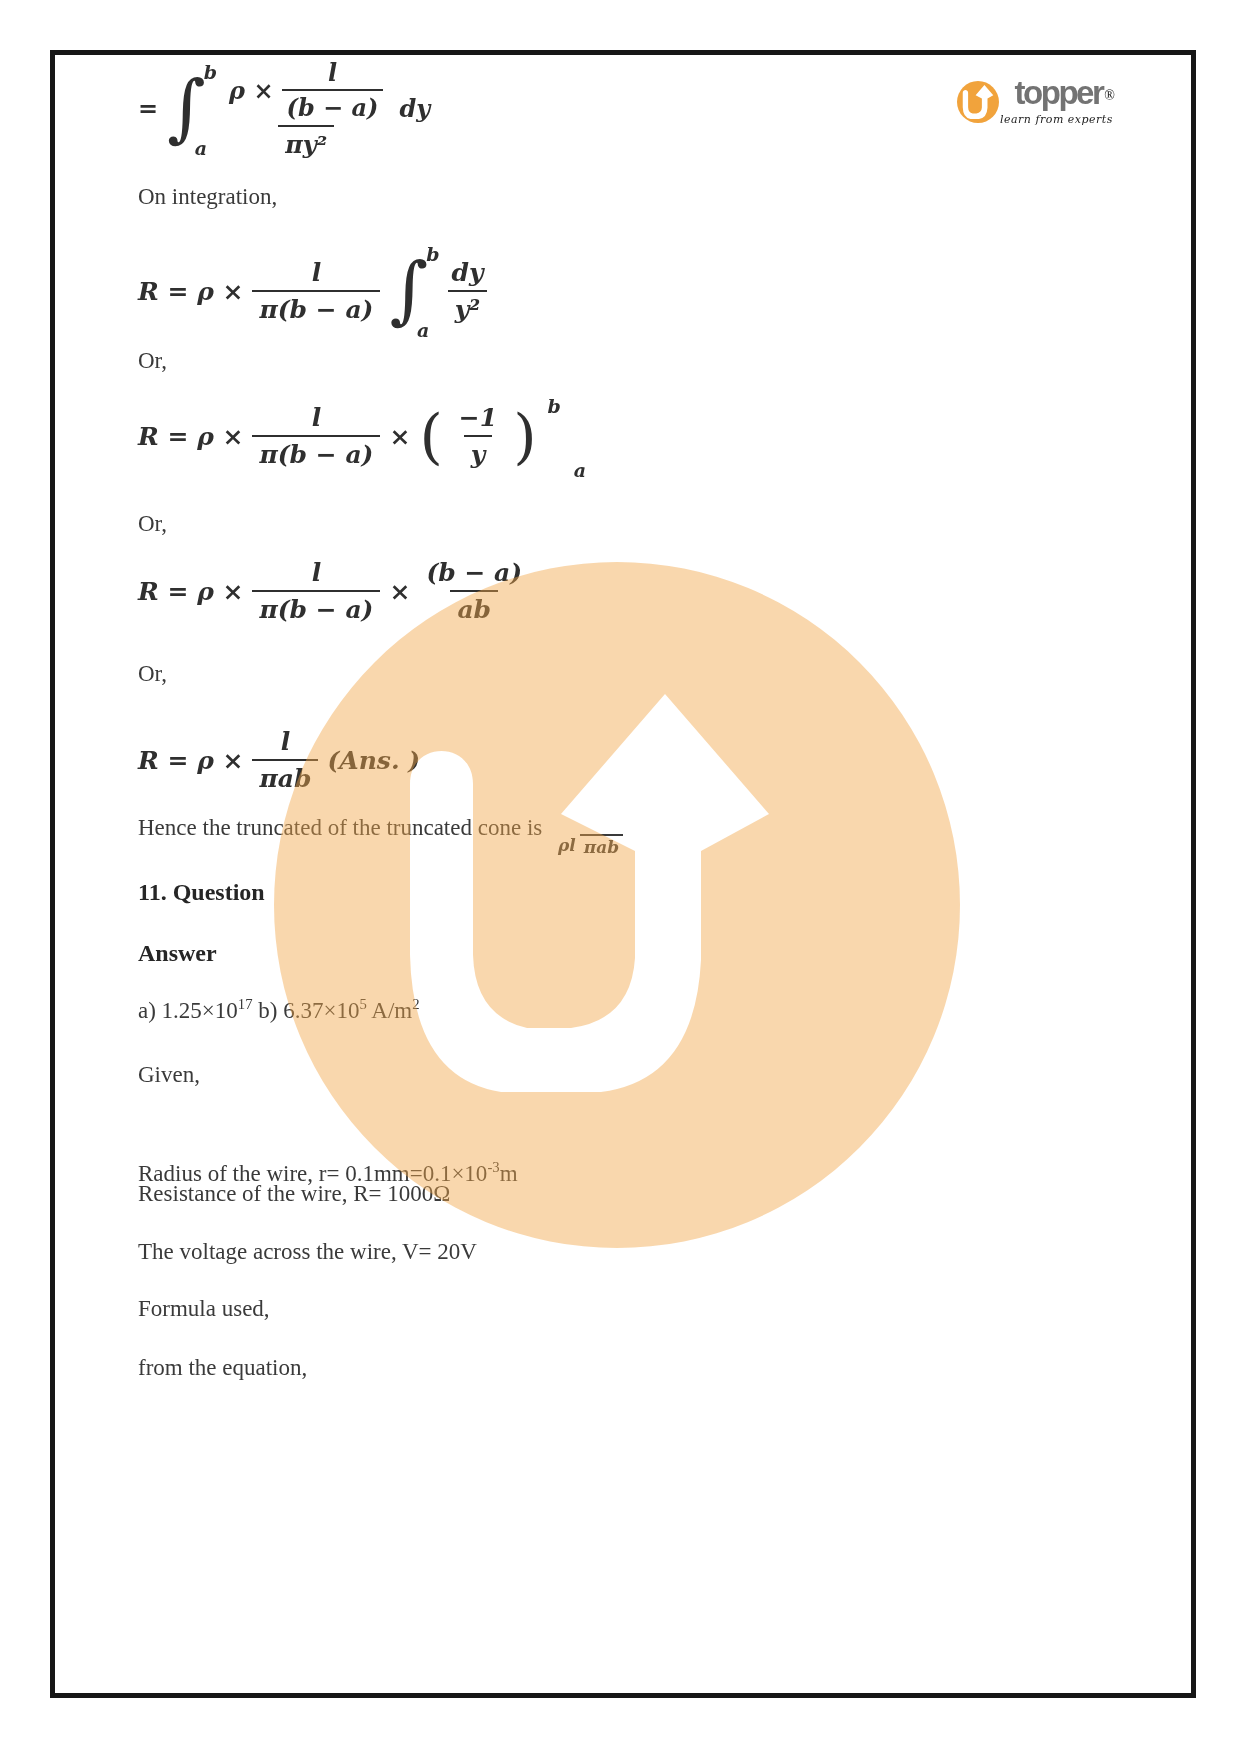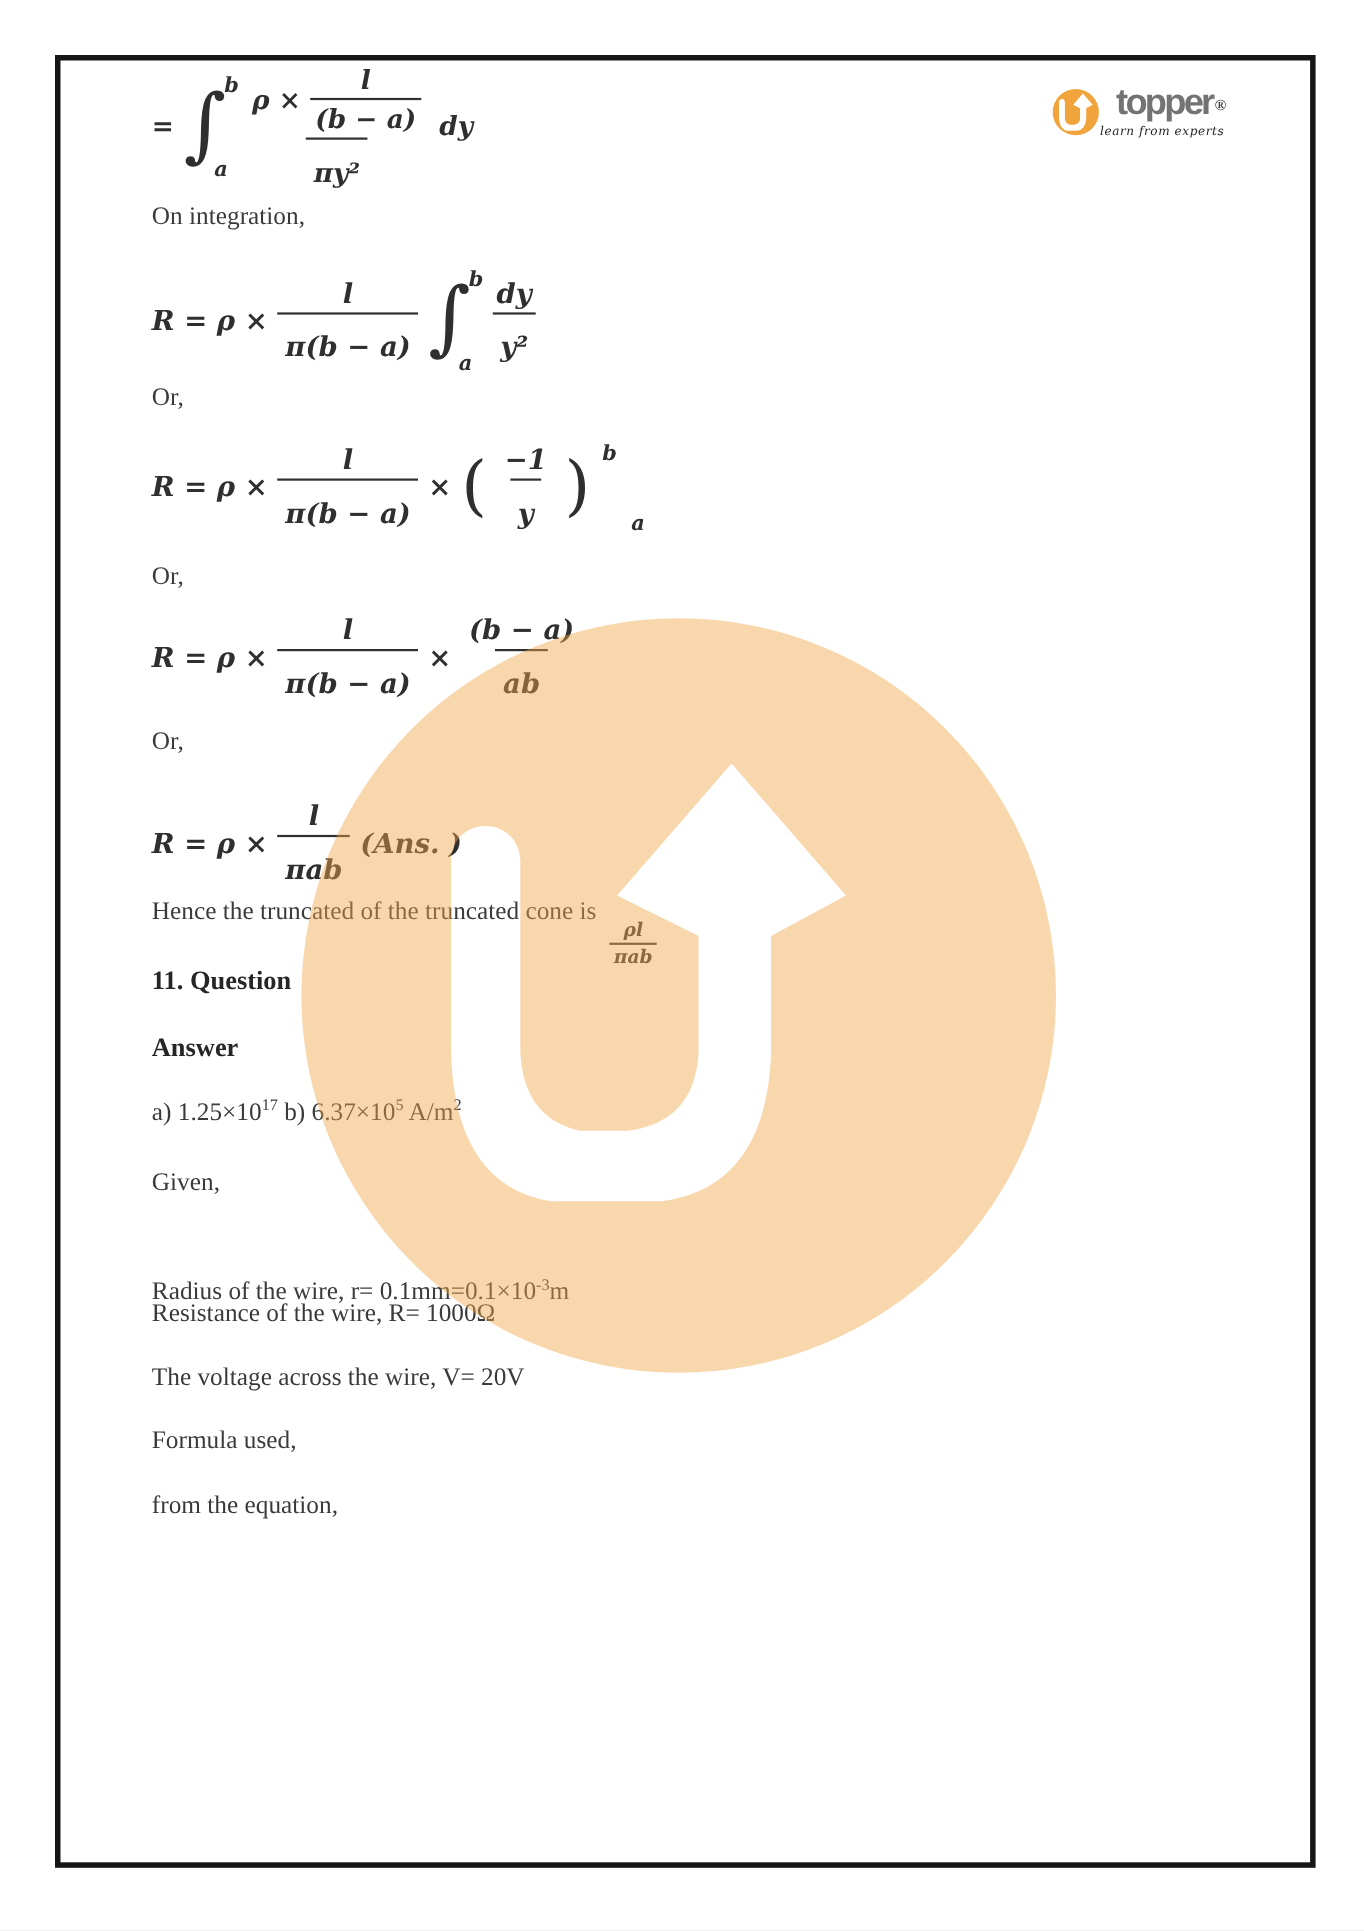--- a/index.html
+++ b/index.html
@@ -12,35 +12,35 @@
   .line{position:absolute;left:138px;font-size:23px;white-space:nowrap;z-index:2;}
   .line.bold{font-weight:bold;color:#262626;font-size:24px;}
   .line sup{font-size:64%;vertical-align:super;line-height:0;text-align:center;}
 
   
   .formula{position:absolute;left:138px;display:flex;align-items:center;gap:9px;
         font-family:"DejaVu Serif",serif;font-weight:bold;font-style:italic;
         font-size:25px;color:#2f2f2f;z-index:2;white-space:nowrap;}
   .frac{display:inline-flex;flex-direction:column;align-items:center;}
   .frac .num{padding:0 7px 3px;}
-  .frac .den{border-top:2.5px solid currentColor;padding:15px 7px 0;}
+  .frac .den{border-top:2.5px solid currentColor;padding:3px 7px 0;}
   .frac.inner .num{padding:0 5px 2px;}
   .frac.inner .den{padding:2px 5px 0;}
   .numrow{display:flex;align-items:center;gap:8px;}
 
   .intwrap{position:relative;display:inline-block;width:46px;height:96px;font-style:normal;}
   .intwrap .int{font-size:74px;line-height:92px;font-weight:normal;}
   .intwrap .isup{position:absolute;top:0;right:-4px;font-size:19px;font-style:italic;}
   .intwrap .isub{position:absolute;bottom:-2px;right:6px;font-size:19px;font-style:italic;}
 
   .paren{font-size:60px;font-weight:normal;font-style:normal;line-height:60px;}
   .psup{font-size:19px;position:relative;top:-30px;left:2px;}
   .psub{font-size:19px;position:relative;top:34px;left:6px;}
 
-  .smallfrac{display:inline-flex;flex-direction:column;align-items:center;
+  .smallfrac{display:inline-flex;flex-direction:row;align-items:center;
         font-family:"DejaVu Serif",serif;font-weight:bold;font-style:italic;
         font-size:17px;vertical-align:-16px;margin-left:6px;}
   .smallfrac .num{padding:0 4px 1px;}
   .smallfrac .den{border-top:2px solid currentColor;padding:1px 4px 0;}
 
   
   .para{position:absolute;left:138px;font-size:23px;line-height:36px;z-index:2;}
 
   
   .watermark{position:absolute;left:0;top:0;z-index:5;pointer-events:none;}

